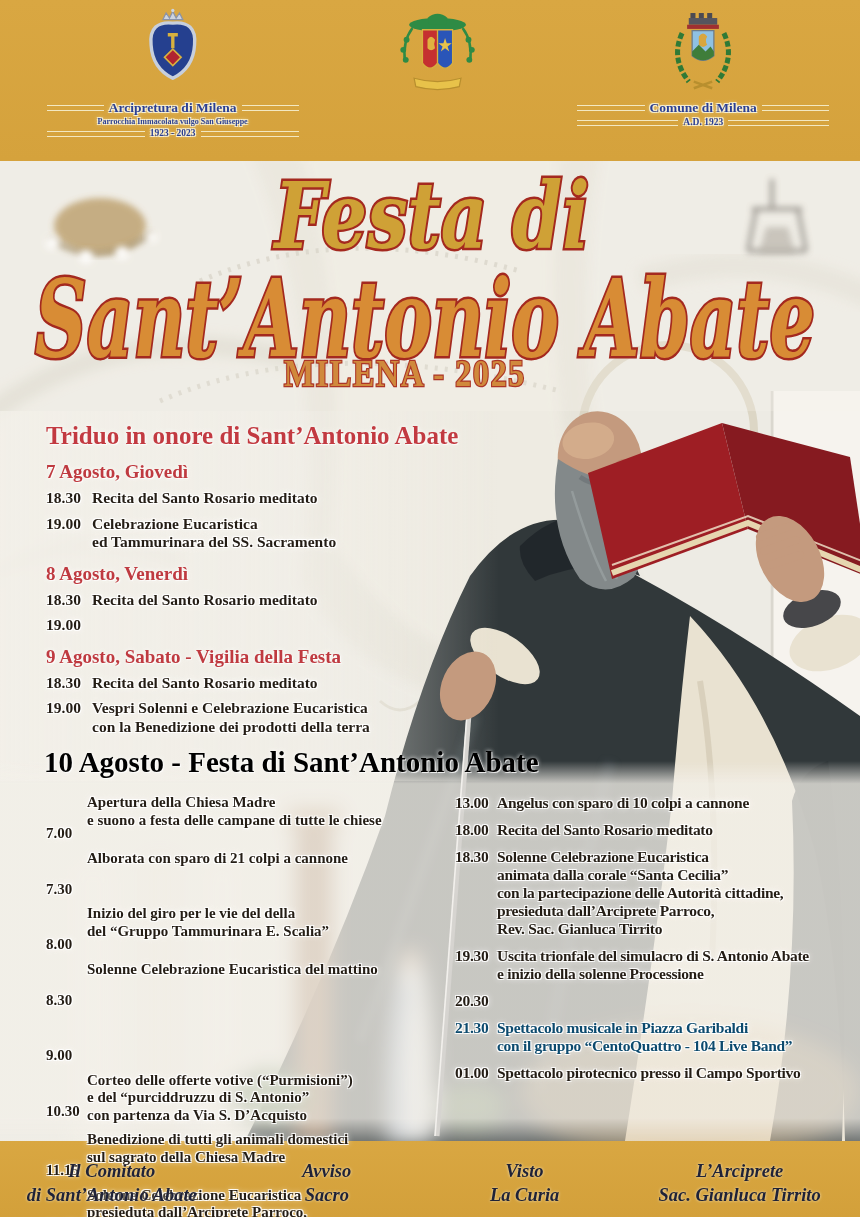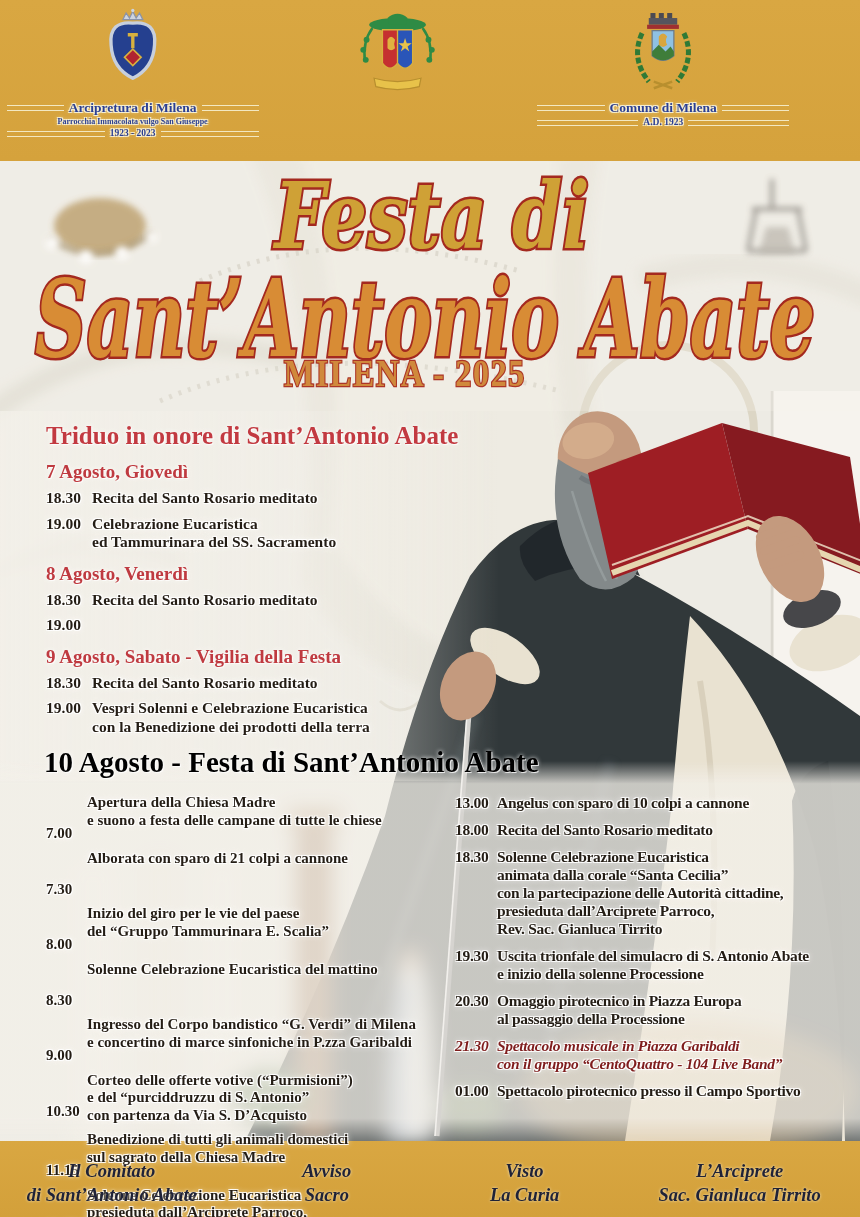--- a/index.html
+++ b/index.html
@@ -6,21 +6,21 @@
   .poster {
     position:relative; width:860px; height:1217px; overflow:hidden;
     font-family:"Liberation Serif","DejaVu Serif",serif;
     background:#ece9e1;
   }
   
   .band-top    { position:absolute; top:0; left:0; width:860px; height:161px; background:linear-gradient(180deg,#d9a742,#d5a23c); }
   .band-bottom { position:absolute; top:1141px; left:0; width:860px; height:76px; background:linear-gradient(180deg,#d9a742,#d3a03a); }
 
   
-  .emblems { position:absolute; top:8px; left:0; width:796px; display:flex; }
+  .emblems { position:absolute; top:8px; left:0; width:796px; display:flex;padding-left:40px; }
   .emblem  { width:33.33%; display:flex; flex-direction:column; align-items:center; }
   .emblem svg.crest { height:92px; }
   .emblem-label { width:252px; text-align:center; color:#2b3f93; font-weight:bold;
     text-shadow:-1px -1px 0 #f6efd2, 1px -1px 0 #f6efd2, -1px 1px 0 #f6efd2, 1px 1px 0 #f6efd2, 0 0 4px #f6efd2; }
   .lbl-row { display:flex; align-items:center; gap:5px; }
   .rule { flex:1; height:4px; border-top:1px solid #f5ecc9; border-bottom:1px solid #f5ecc9; opacity:.95; }
   .lbl-main { font-size:13.5px; line-height:16px; white-space:nowrap; }
   .lbl-sub  { font-size:8px;   line-height:11px; white-space:nowrap; }
   .lbl-year { font-size:9.5px; line-height:13px; white-space:nowrap; }
 
@@ -51,21 +51,21 @@
 
   .festa-heading { position:absolute; top:746px; left:44px; font-size:29px; font-weight:bold; color:#000000; margin:0;
         text-shadow:0 0 4px rgba(255,255,255,.9), 1px 1px 0 rgba(255,255,255,.75); }
   .cols { position:absolute; top:794px; left:46px; width:808px; display:flex; align-items:flex-start; }
   .col-left  { width:409px; flex:none; }
   .col-right { flex:1; }
   .col-left  .ev { font-size:15px;   line-height:17.5px; margin-bottom:7px; }
   .col-left  .ev .time { width:41px;margin-top:31px; }
   .col-right .ev { font-size:15.5px; line-height:18px; margin-bottom:9px; letter-spacing:-0.3px; }
   .col-right .ev .time { width:42px; }
-  .ev.hl, .ev.hl .time, .ev.hl .txt { color:#7f1d1d; font-style:italic; }
+  .ev.hl, .ev.hl .time, .ev.hl .txt { color:#0c4a6e; }
 
   
   .footer { position:absolute; top:1141px; left:0; width:860px; height:84px; display:flex; align-items:center; }
   .foot-cell { text-align:center; font-style:italic; font-weight:bold; font-size:18.5px; line-height:1.32;
         color:#1f2237; white-space:pre; text-shadow:0 0 3px rgba(255,246,220,.8); }
   .fc1 { flex-basis:26%; } .fc2 { flex-basis:24%; } .fc3 { flex-basis:22%; } .fc4 { flex-basis:28%; }
 </style>
 </head>
 <body>
 
@@ -311,31 +311,29 @@
           <span class="time">7.00</span>
           <span class="txt">Apertura della Chiesa Madre
 e suono a festa delle campane di tutte le chiese</span>
         </div>
       <div class="ev">
           <span class="time">7.30</span>
           <span class="txt">Alborata con sparo di 21 colpi a cannone</span>
         </div>
       <div class="ev">
           <span class="time">8.00</span>
-          <span class="txt">Inizio del giro per le vie del paese
+          <span class="txt">Inizio del giro per le vie del della
 del “Gruppo Tammurinara E. Scalia”</span>
         </div>
       <div class="ev">
           <span class="time">8.30</span>
           <span class="txt">Solenne Celebrazione Eucaristica del mattino</span>
         </div>
       <div class="ev">
           <span class="time">9.00</span>
-          <span class="txt">Ingresso del Corpo bandistico “G. Verdi” di Milena
-e concertino di marce sinfoniche in P.zza Garibaldi</span>
         </div>
       <div class="ev">
           <span class="time">10.30</span>
           <span class="txt">Corteo delle offerte votive (“Purmisioni”)
 e del “purciddruzzu di S. Antonio”
 con partenza da Via S. D’Acquisto</span>
         </div>
       <div class="ev">
           <span class="time">11.15</span>
           <span class="txt">Benedizione di tutti gli animali domestici
@@ -365,22 +363,20 @@
 presieduta dall’Arciprete Parroco,
 Rev. Sac. Gianluca Tirrito</span>
         </div>
       <div class="ev">
           <span class="time">19.30</span>
           <span class="txt">Uscita trionfale del simulacro di S. Antonio Abate
 e inizio della solenne Processione</span>
         </div>
       <div class="ev">
           <span class="time">20.30</span>
-          <span class="txt">Omaggio pirotecnico in Piazza Europa
-al passaggio della Processione</span>
         </div>
       <div class="ev hl">
           <span class="time">21.30</span>
           <span class="txt">Spettacolo musicale in Piazza Garibaldi
 con il gruppo “CentoQuattro - 104 Live Band”</span>
         </div>
       <div class="ev">
           <span class="time">01.00</span>
           <span class="txt">Spettacolo pirotecnico presso il Campo Sportivo</span>
         </div>

